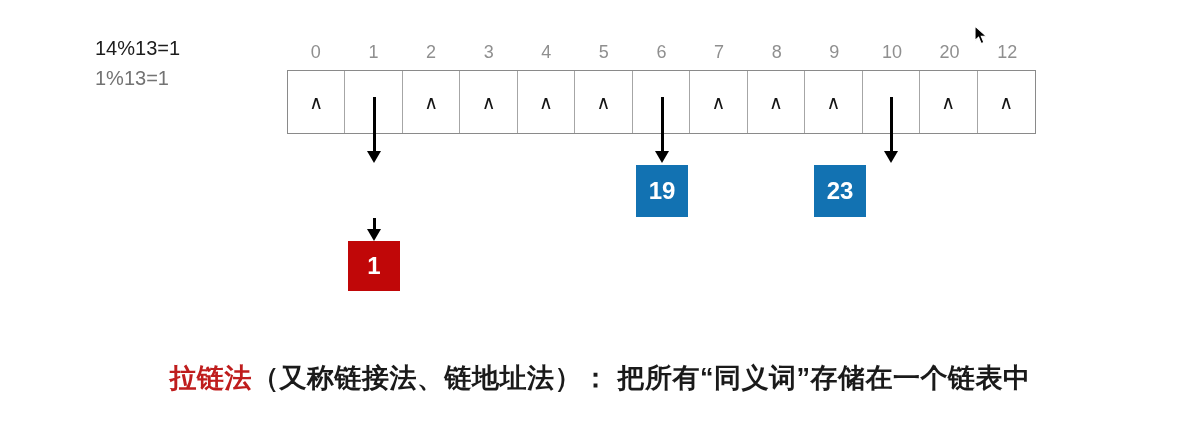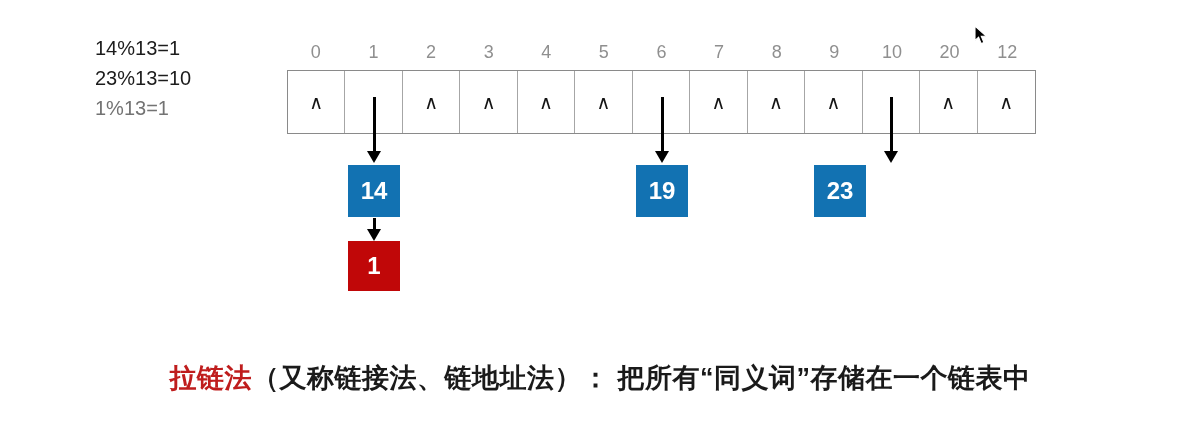--- a/index.html
+++ b/index.html
@@ -58,21 +58,20 @@
   
   .cursor { position:absolute; left:974px; top:25px; }
 </style>
 </head>
 <body>
 
 <div class="canvas">
 
   <div class="formulas">
     <div>14%13=1</div>
-    <div>23%13=10</div>
     <div class="hl">1%13=1</div>
   </div>
 
   <div class="idx-row">
     <span>0</span>
     <span>1</span>
     <span>2</span>
     <span>3</span>
     <span>4</span>
     <span>5</span>
@@ -137,23 +136,20 @@
   </div>
   <div class="arrow long" style="left:891px; top:97px;">
     <div class="line"></div>
     <div class="head"></div>
   </div>
   <div class="arrow short" style="left:374px; top:218px;">
     <div class="line"></div>
     <div class="head"></div>
   </div>
 
-  <div class="node blue" style="left:348px; top:165px;">
-    <span>14</span>
-  </div>
   <div class="node blue" style="left:636px; top:165px;text-align:right;">
     <span>19</span>
   </div>
   <div class="node blue" style="left:814px; top:165px;">
     <span>23</span>
   </div>
   <div class="node red" style="left:348px; top:241px;">
     <span>1</span>
   </div>
 

